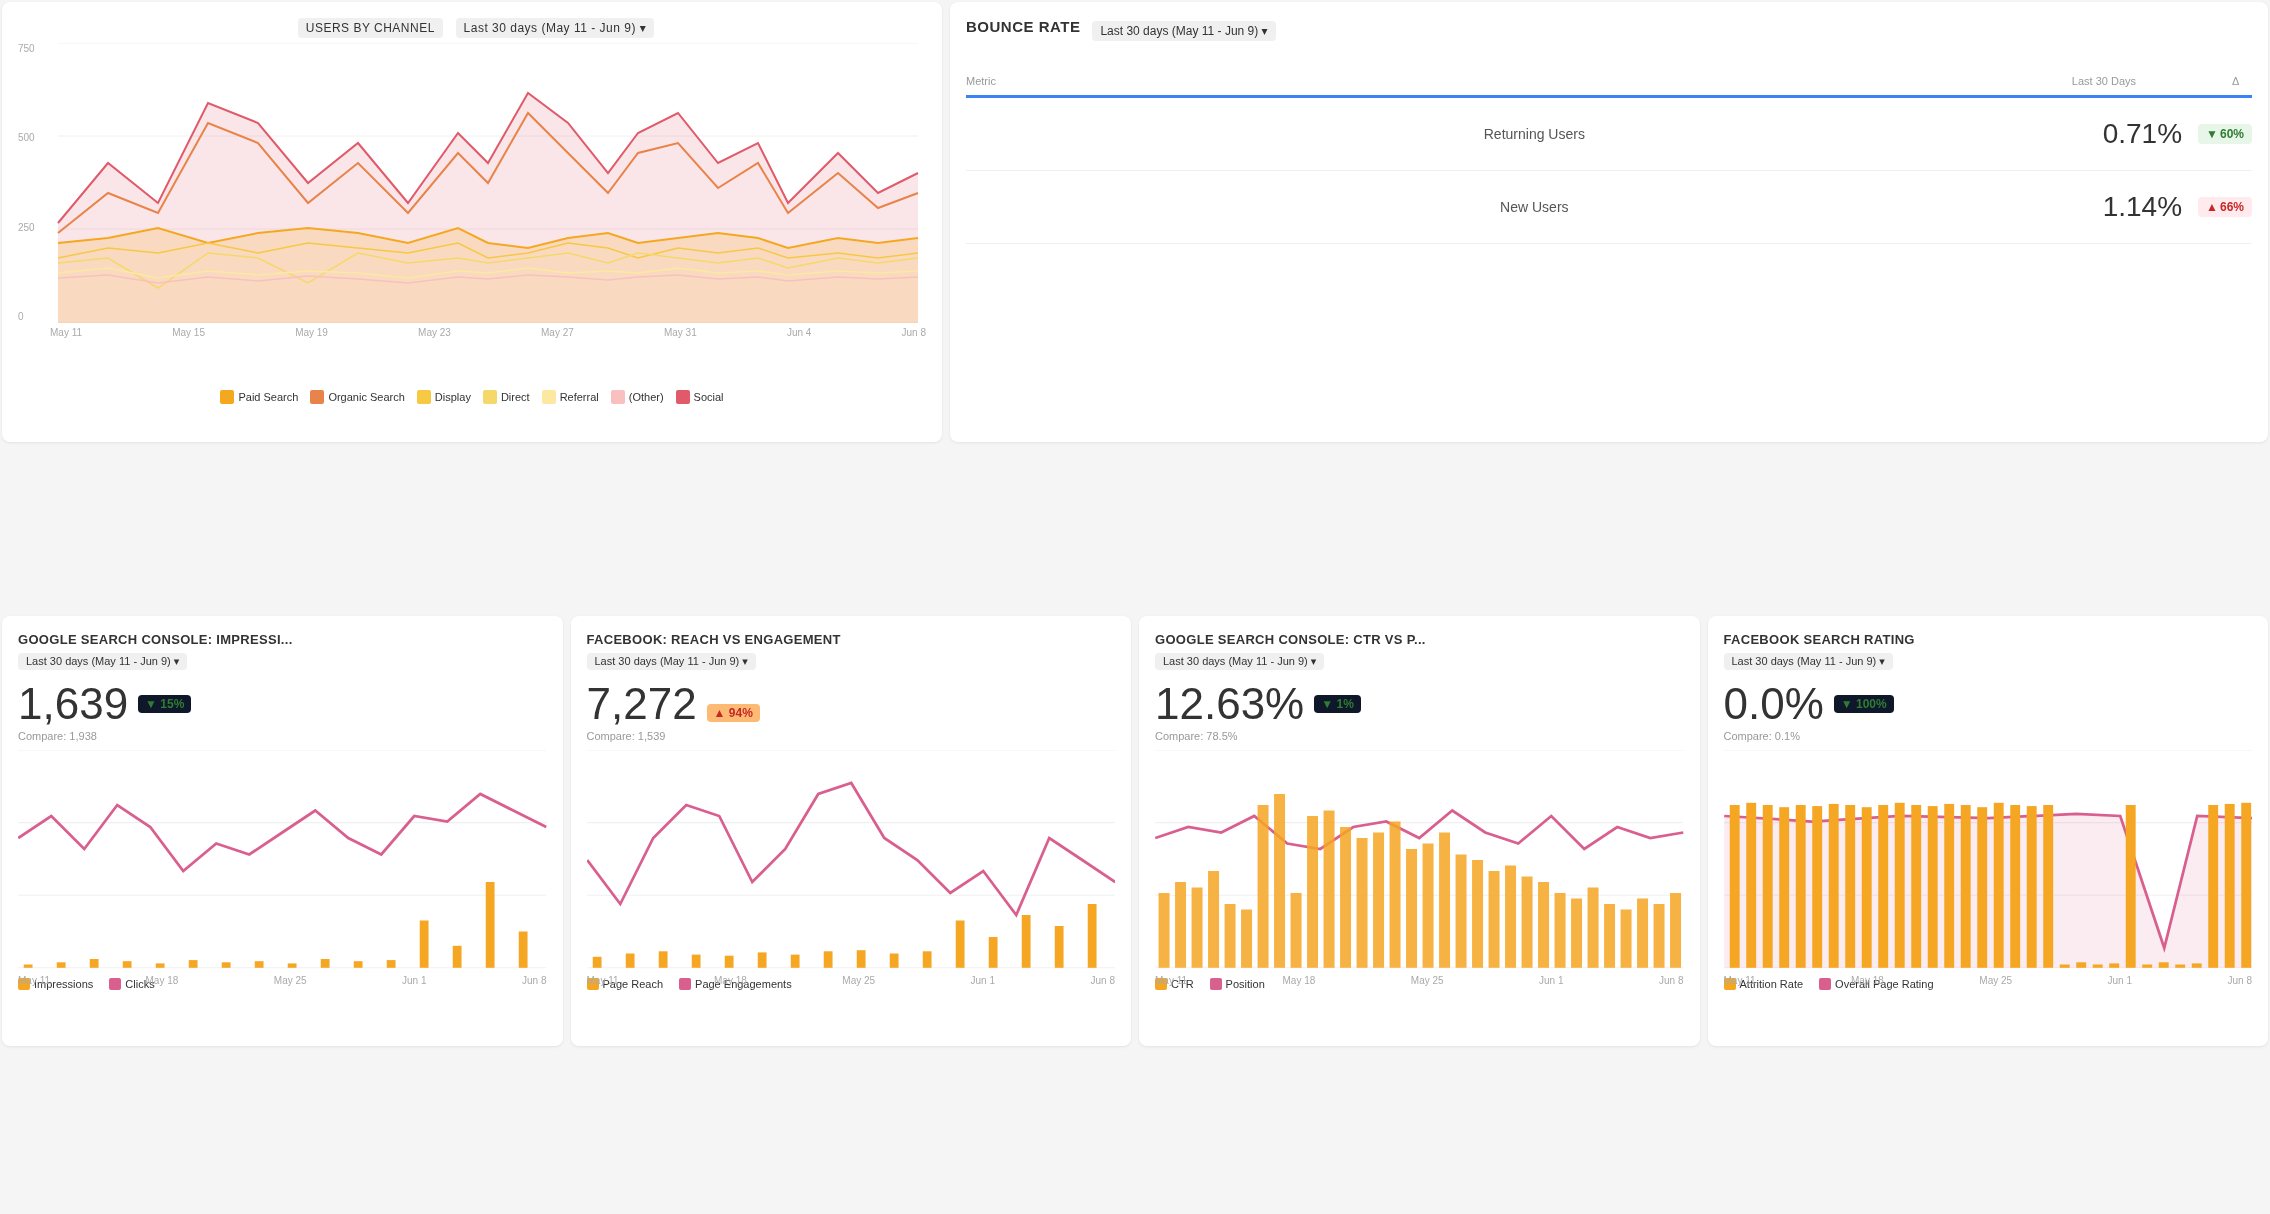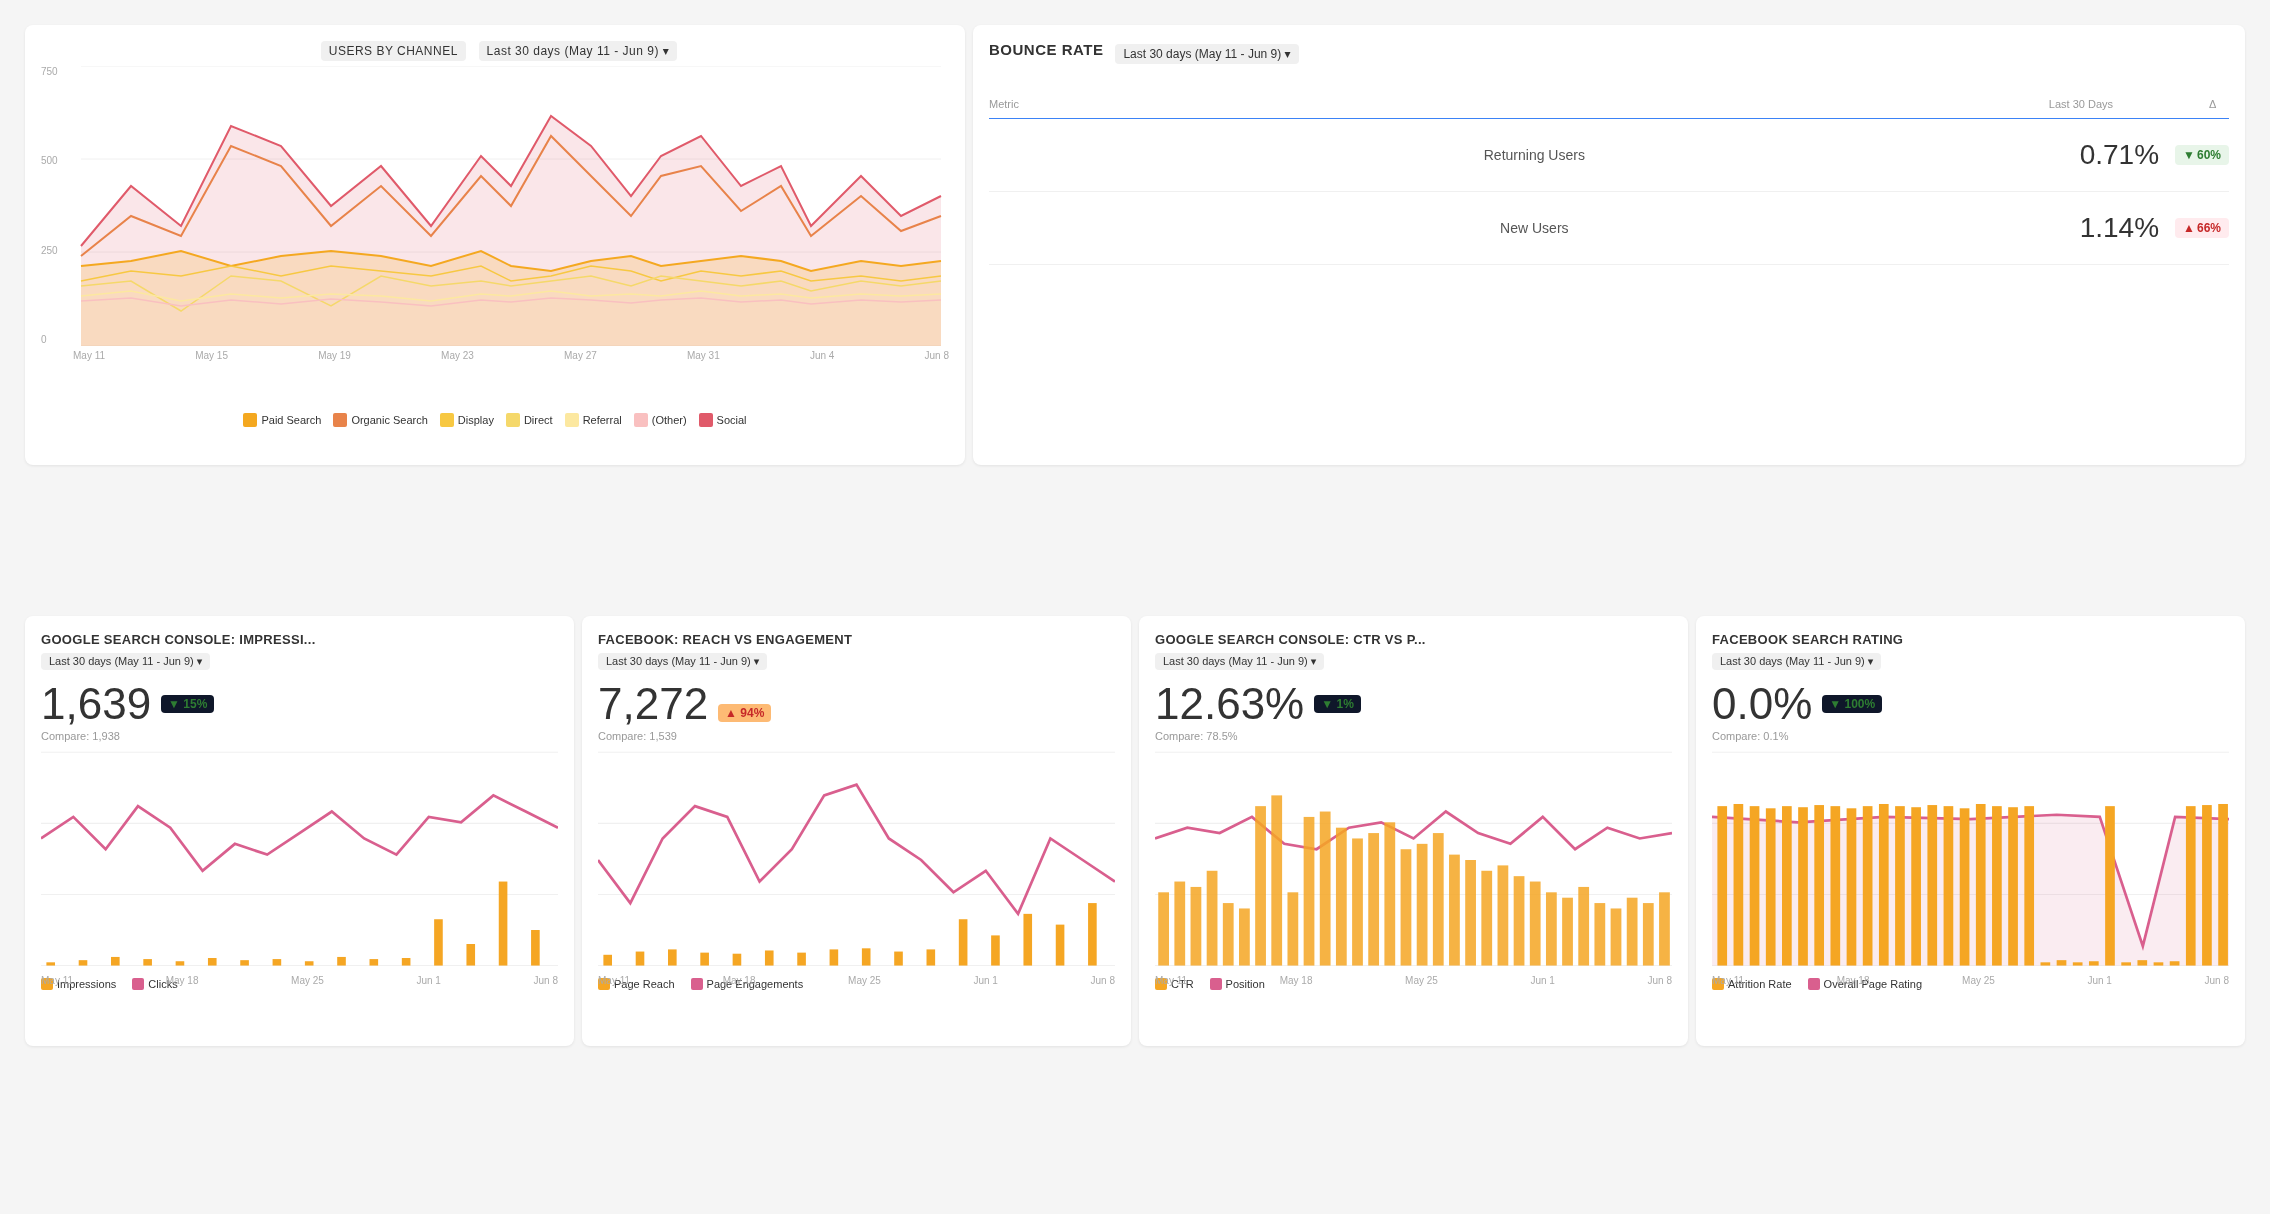--- a/index.html
+++ b/index.html
@@ -1,18 +1,18 @@
 <!DOCTYPE html>
 <html><head>
   <meta charset="utf-8">
   <style>
     * { box-sizing: border-box; margin: 0; padding: 0; }
     body { font-family: -apple-system, BlinkMacSystemFont, 'Segoe UI', sans-serif; background: #f5f5f5; font-size: 12px; color: #333; }
     
-    .dashboard { display: grid; grid-template-rows: auto auto; gap: 8px; padding: 25px; width: 2270px; min-height: 1214px; }
+    .dashboard { display: grid; grid-template-rows: auto auto; gap: 8px; padding: 2px; width: 2270px; min-height: 1214px; }
     
     .top-row { display: grid; grid-template-columns: 940px 1fr; gap: 8px; height: 440px; }
     .bottom-row { display: grid; grid-template-columns: 1fr 1fr 1fr 1fr; gap: 8px; height: 430px; }
     
     .card { background: white; border-radius: 8px; padding: 16px; box-shadow: 0 1px 3px rgba(0,0,0,0.08); position: relative; overflow: hidden; }
     
     
     .users-channel { position: relative; }
     .chart-title { font-size: 15px; font-weight: 700; text-align: center; letter-spacing: 0.5px; margin-bottom: 8px; }
     .chart-title span { font-size: 12px; font-weight: 400; background: #f0f0f0; border-radius: 4px; padding: 3px 8px; margin-left: 8px; cursor: pointer; }
@@ -24,21 +24,21 @@
     
     .bounce-rate .chart-title { text-align: left; }
     .metric-table { margin-top: 24px; }
     .metric-row { display: flex; align-items: center; padding: 20px 0; border-bottom: 1px solid #f0f0f0; }
     .metric-row:first-child { border-top: 1px solid #f0f0f0; }
     .metric-name { flex: 1; font-size: 14px; color: #555; text-align: center; }
     .metric-value { font-size: 28px; font-weight: 300; margin-right: 16px; }
     .metric-badge { padding: 3px 8px; border-radius: 4px; font-size: 12px; font-weight: 600; display: flex; align-items: center; gap: 2px; }
     .badge-green { background: #e8f5e9; color: #2e7d32; }
     .badge-red { background: #ffebee; color: #c62828; }
-    .table-header { display: flex; font-size: 11px; color: #999; padding: 8px 0; border-bottom: 1px solid #3b82f6; }
+    .table-header { display: flex; font-size: 11px; color: #999; padding: 8px 0; border-bottom: 3px solid #3b82f6; }
     .table-header .col1 { flex: 1; }
     .table-header .col2 { margin-right: 96px; }
     .table-header .col3 { width: 20px; }
     
     
     .bottom-card .main-value { font-size: 44px; font-weight: 300; line-height: 1; }
     .bottom-card .card-title { font-size: 13px; font-weight: 700; letter-spacing: 0.3px; margin-bottom: 6px; }
     .bottom-card .date-range { font-size: 11px; background: #f0f0f0; border-radius: 4px; padding: 2px 8px; cursor: pointer; display: inline-block; margin-bottom: 12px; }
     .value-row { display: flex; align-items: center; gap: 10px; margin-bottom: 4px; }
     .compare-text { font-size: 11px; color: #999; }

